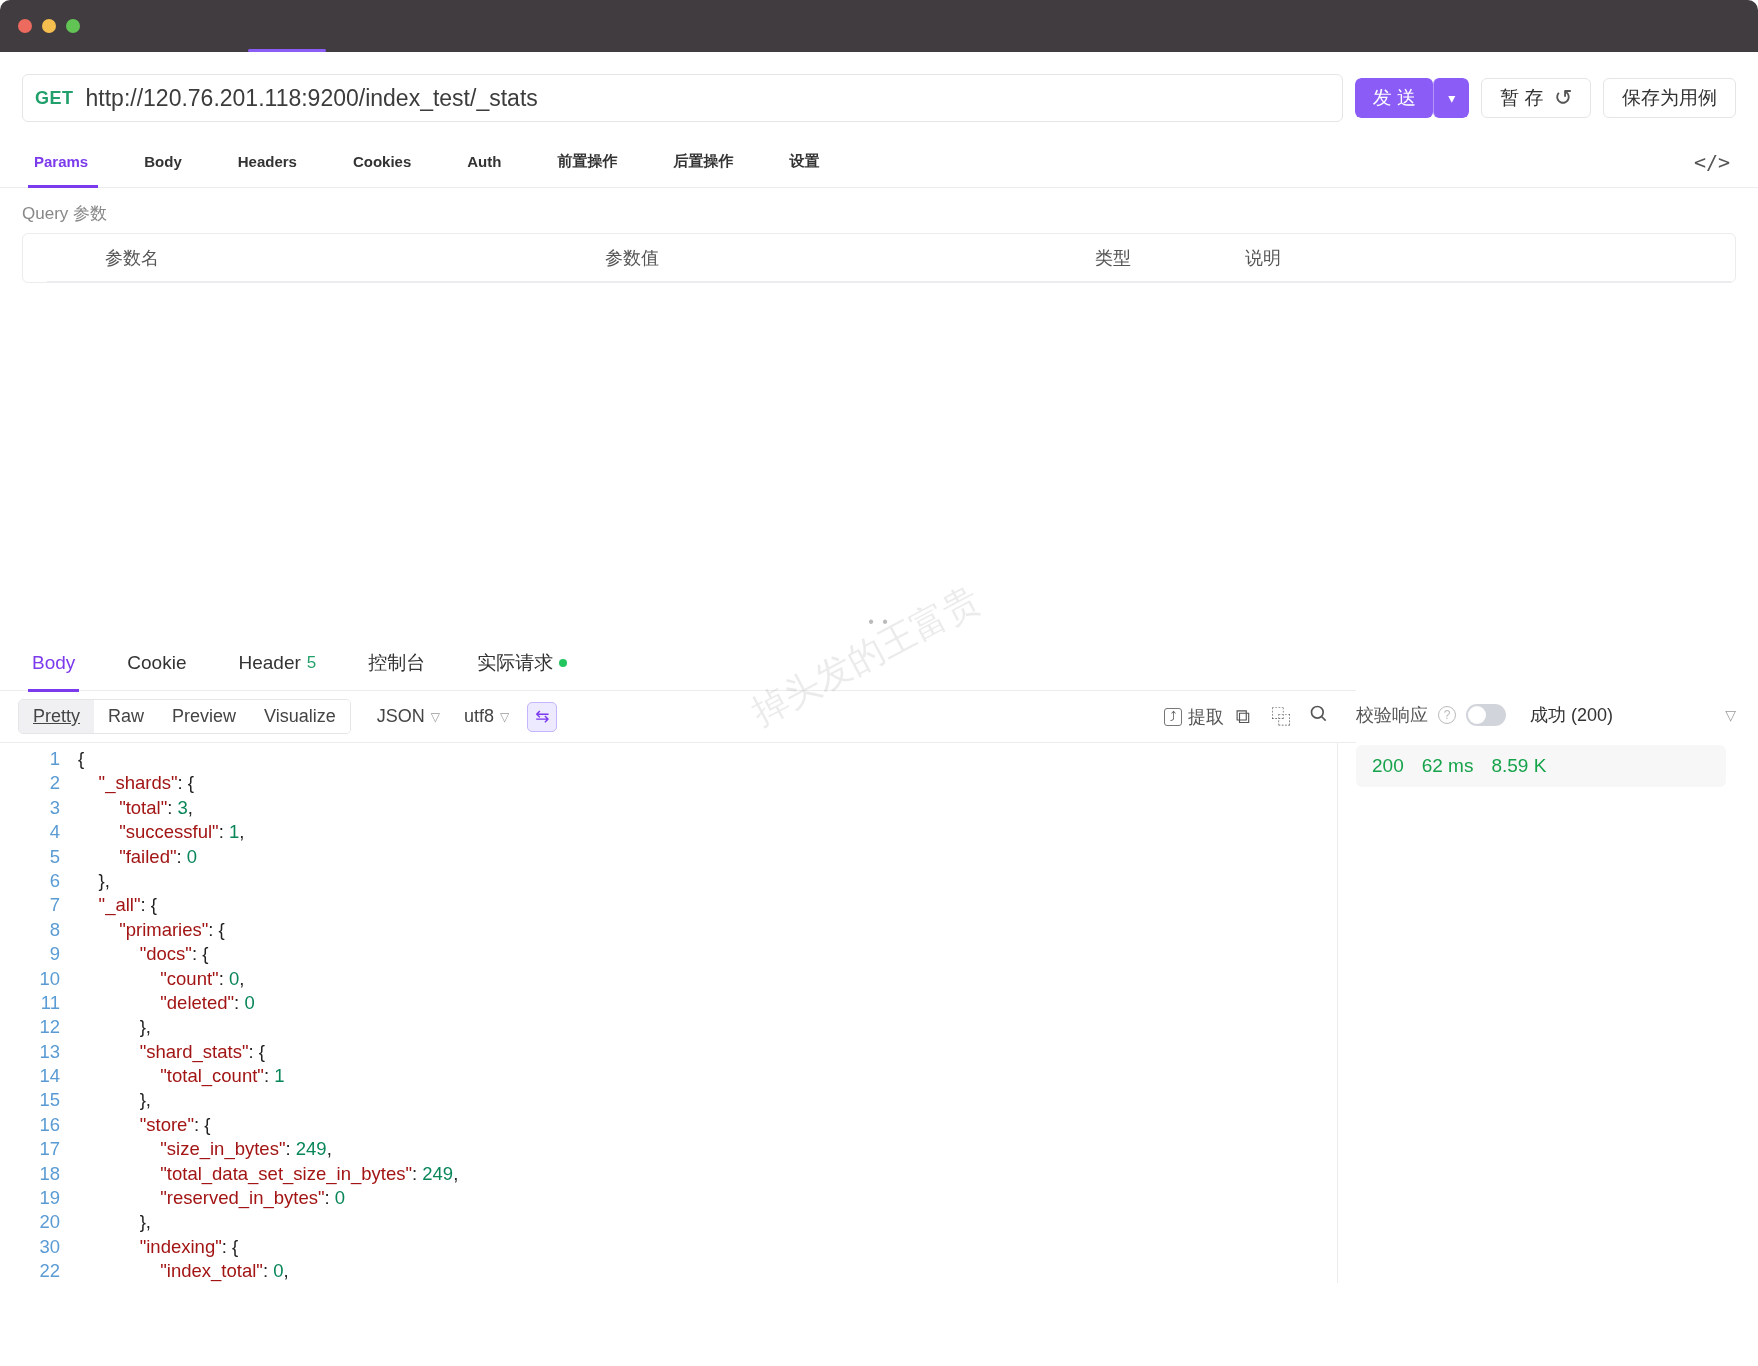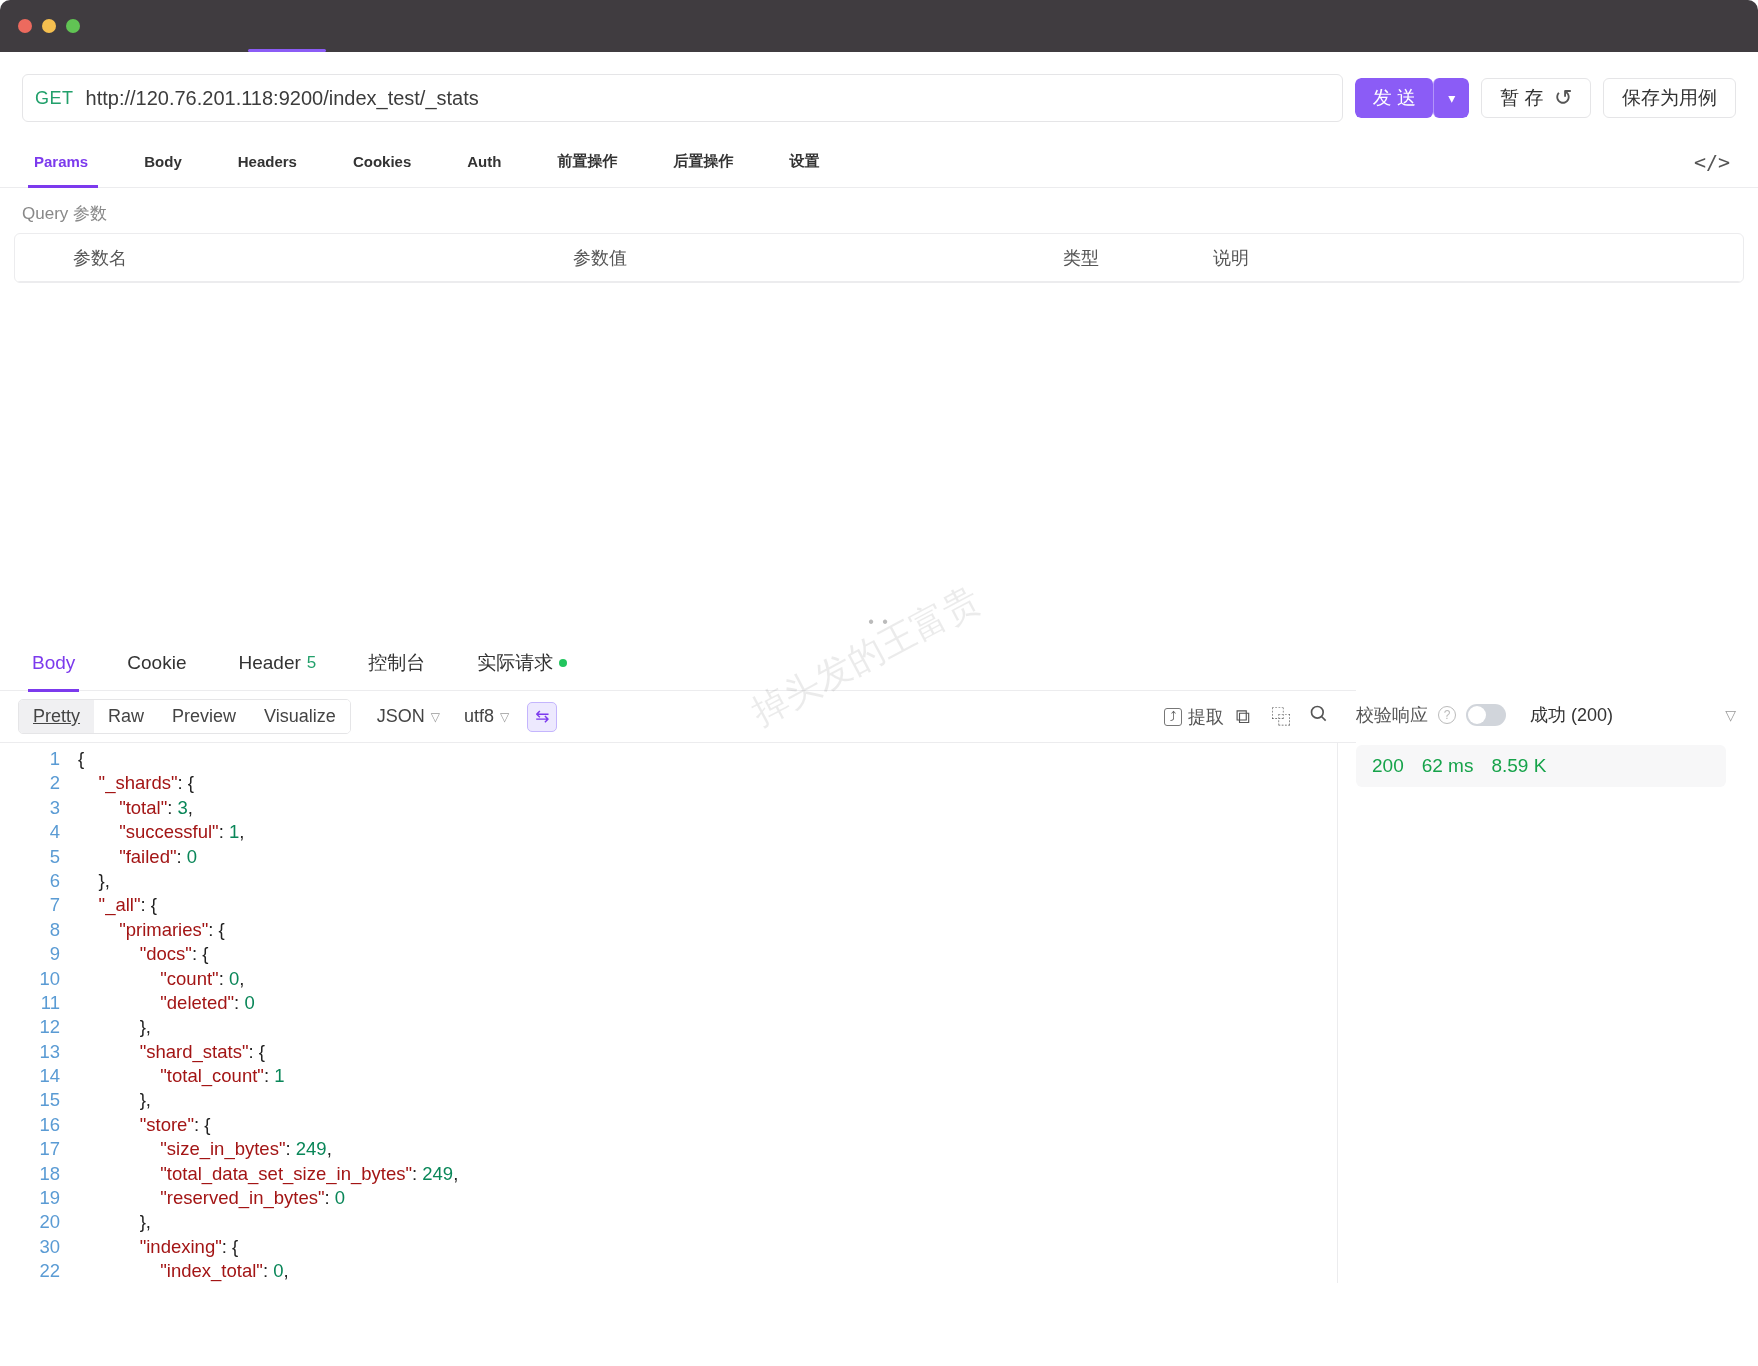--- a/index.html
+++ b/index.html
@@ -10,39 +10,39 @@
   .titlebar { height: 52px; background: #403c40; border-radius: 10px 10px 0 0; display:flex; align-items:center; padding:0 18px; gap:10px; }
   .dot { width:14px; height:14px; border-radius:50%; }
   .dot.r { background:#ec6a5e; } .dot.y { background:#f5bf4f; } .dot.g { background:#61c454; }
   .tab-underline-spot { position:absolute; top:49px; left:248px; width:78px; height:3px; background:#8b5cf6; border-radius:2px; }
 
   .content { position:relative; }
 
   
   .url-row { display:flex; align-items:center; gap:12px; padding: 22px 22px 14px 22px; }
   .url-box { flex:1; display:flex; align-items:center; border:1px solid #e5e5e7; border-radius:6px; height:48px; padding:0 12px; background:#fff; }
-  .method { color:#22a06b; font-weight:400; font-size:18px; letter-spacing:.5px; margin-right: 12px; }
-  .url-text { color:#3c3c3c; font-size:20px; }
+  .method { color:#22a06b; font-weight:700; font-size:18px; letter-spacing:.5px; margin-right: 12px; }
+  .url-text { color:#3c3c3c; font-size:23px; }
   .btn { height:40px; border-radius:6px; display:flex; align-items:center; justify-content:center; font-size:19px; cursor:pointer; }
   .btn.send { background:#8b5cf6; color:#fff; width:78px; }
   .btn.send-caret { background:#8b5cf6; color:#fff; width:36px; border-left:1px solid rgba(255,255,255,.35); font-size:14px;}
   .send-wrap { display:flex; border-radius:6px; overflow:hidden; }
   .btn.plain { border:1px solid #e5e5e7; background:#fff; color:#333; padding:0 18px; gap:10px;}
   .reload-icon { font-size:22px; color:#555; transform: scaleX(-1);}
   
   
   .req-tabs { display:flex; align-items:center; border-bottom:1px solid #ececee; padding:0 6px; position:relative; height:52px;}
   .req-tab { padding: 0 28px; height:52px; display:flex; align-items:center; color:#333; font-size:15px; cursor:pointer;font-weight:bold;}
   .req-tab.active { color:#7c3aed; }
   .req-tab.active::after { content:""; position:absolute; bottom:-1px; height:3px; background:#7c3aed; width:70px; left:28px;}
   .code-icon { margin-left:auto; margin-right:22px; color:#555; font-family:monospace; font-size:20px;}
   
   
   .section-label { padding:14px 22px 8px 22px; color:#888; font-size:17px; }
-  .params-table { margin: 0 14px; border:1px solid #ececee; border-radius:6px; overflow:hidden;}
+  .params-table { margin: 0 22px; border:1px solid #ececee; border-radius:6px; overflow:hidden;padding-left:24px;}
   .params-head, .params-row { display:grid; grid-template-columns: 500px 490px 150px 1fr; height:48px; align-items:center;}
   .params-head { border-bottom:1px solid #ececee; color:#555; font-size:18px;}
   .params-head div, .params-row div { padding-left:58px; }
   .params-row .add { color:#bbb; font-size:18px; }
 
   
   .divider { text-align:center; color:#bbb; font-size:16px; letter-spacing:2px; margin-top: 330px; height:16px;}
 
   
   .resp-tabs { display:flex; align-items:center; height:56px; padding:0 6px; border-bottom:1px solid #ececee; margin-top:6px;}

